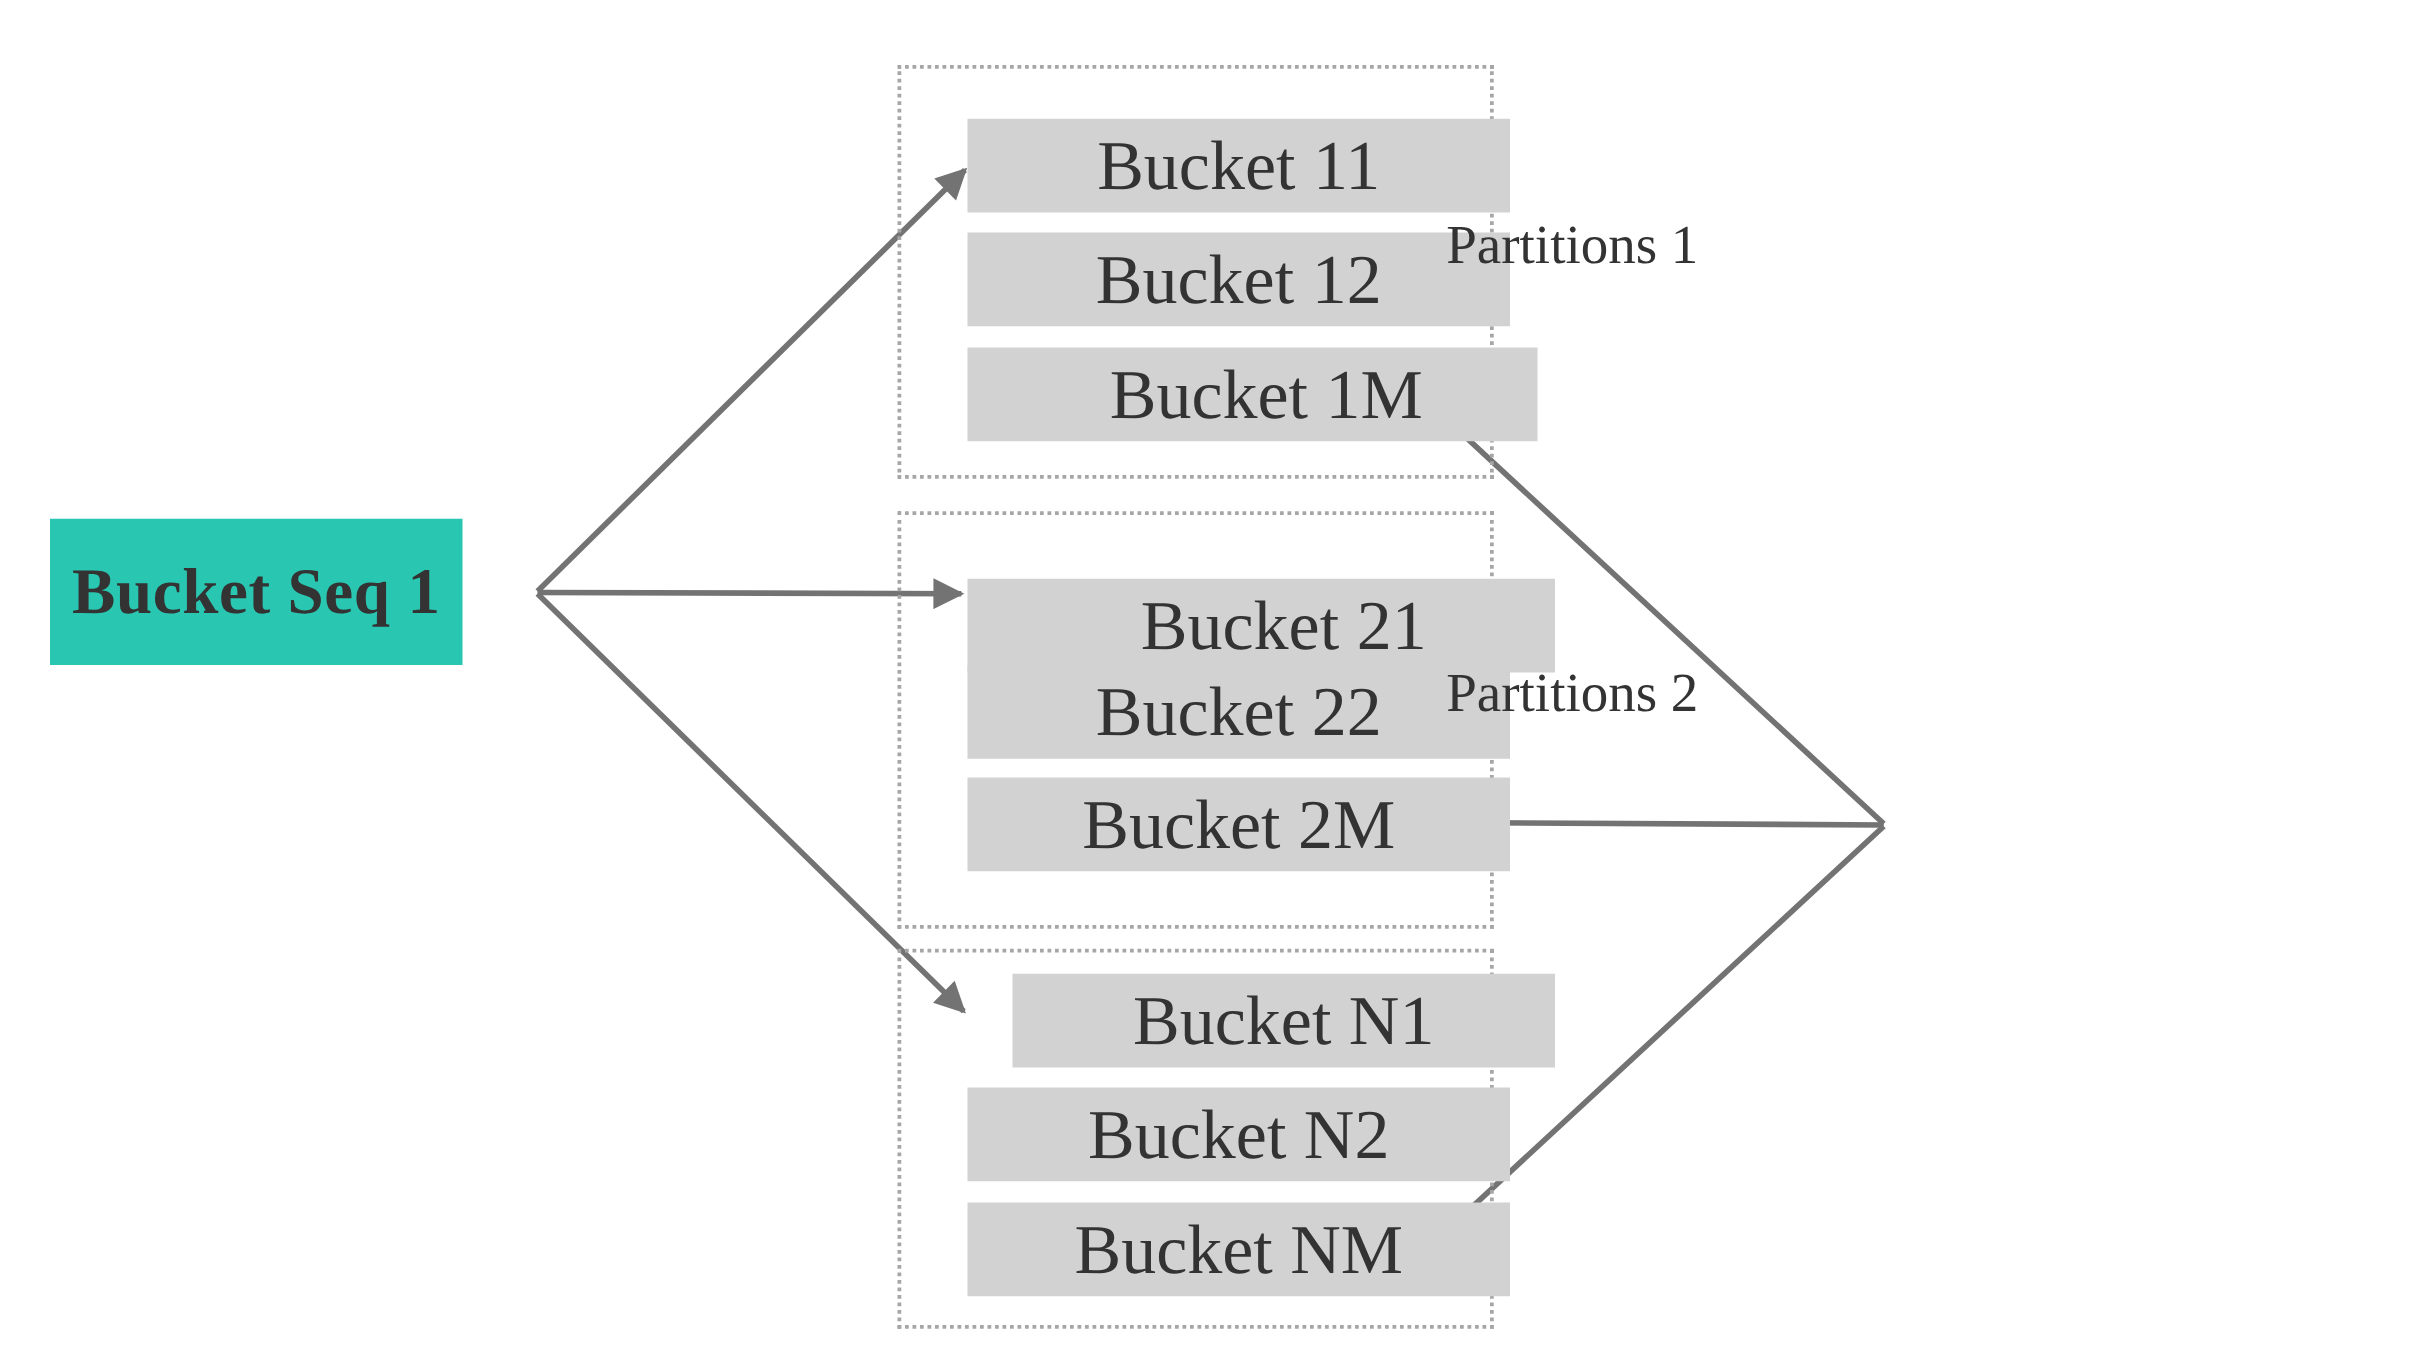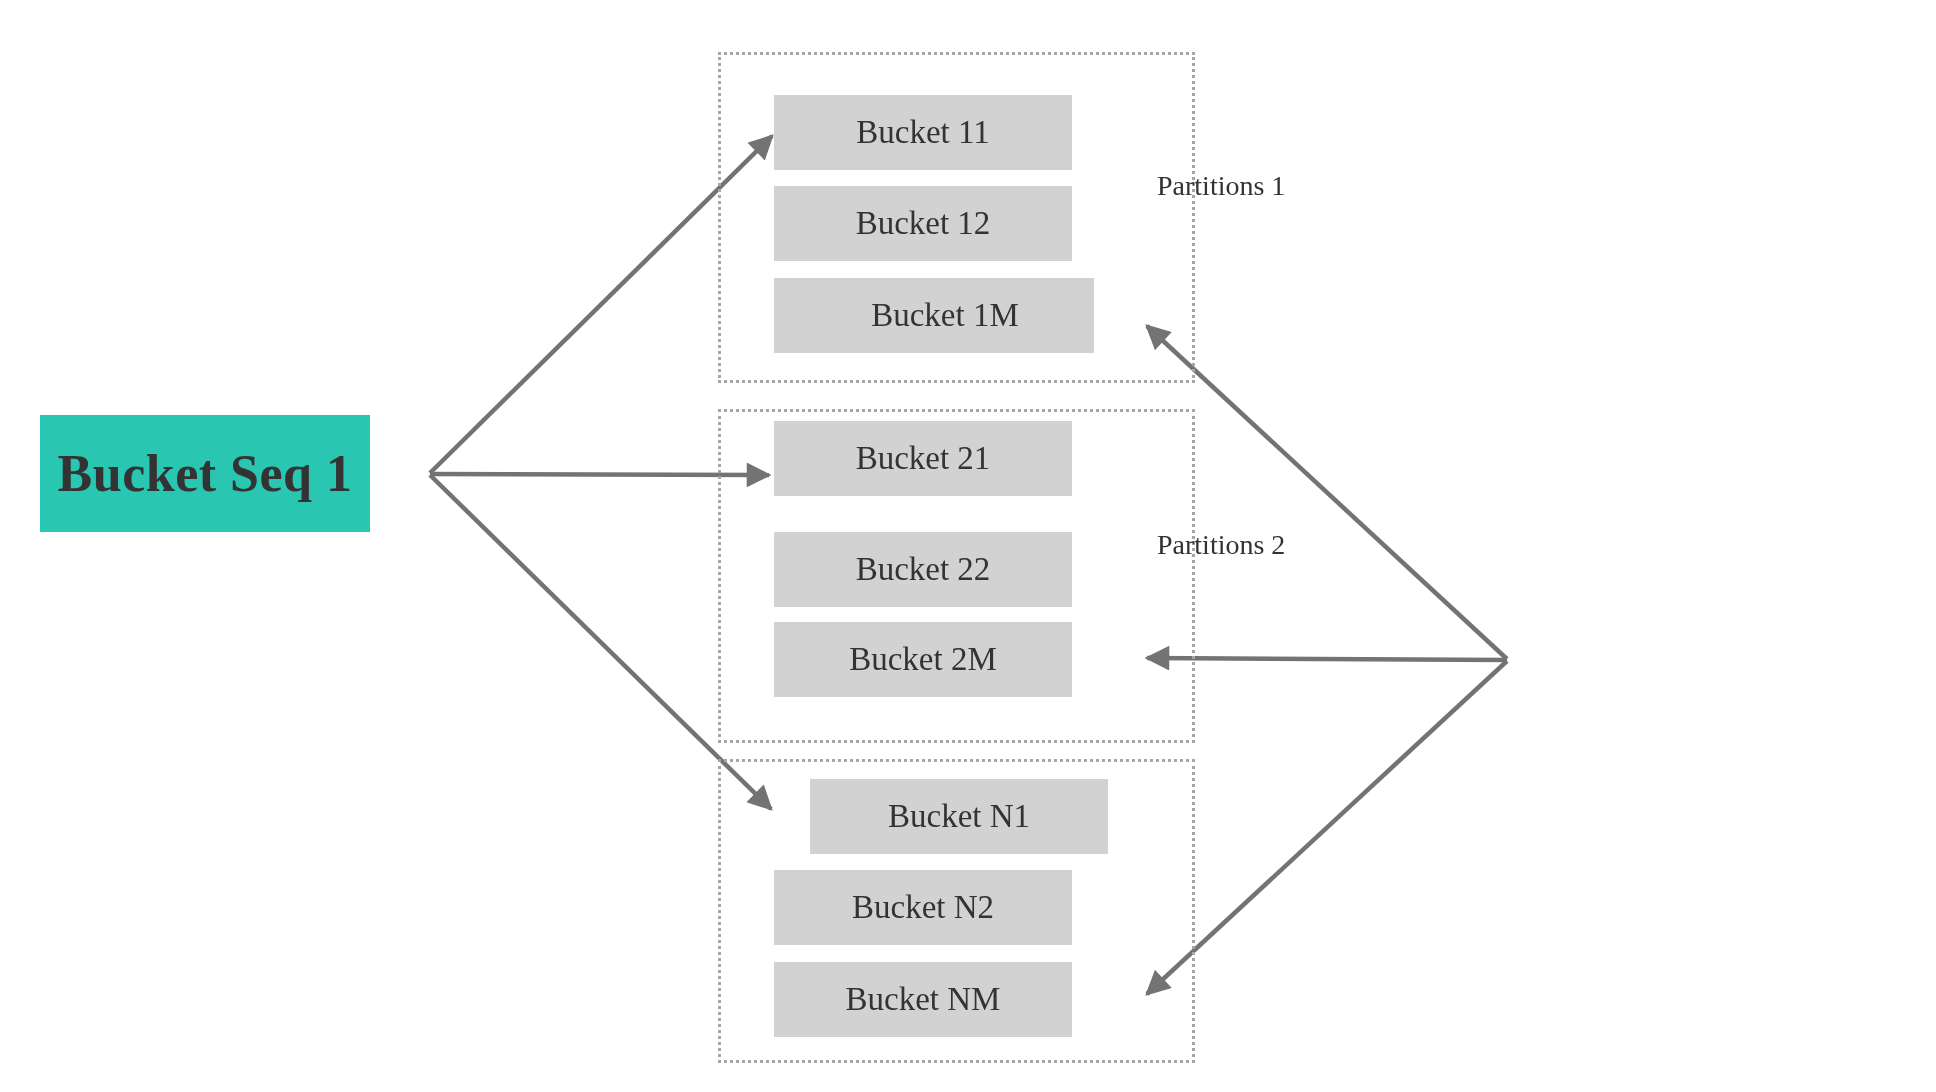--- a/index.html
+++ b/index.html
@@ -39,36 +39,36 @@
     box-sizing: border-box;
     background: transparent;
   }
   .partition-1 { top: 52px;  height: 331px; }
   .partition-2 { top: 409px; height: 334px; }
   .partition-n { top: 759px; height: 304px; }
 
   .bucket {
     position: absolute;
     left: 774px;
-    width: 298px;
+    width: 434px;
     height: 75px;
     background: var(--bucket-fill, #d2d2d2);
     color: var(--text-dark, #333333);
-    font-size: 33px;
+    font-size: 56px;
     display: flex;
     align-items: center;
     justify-content: center;
   }
   .b11 { top: 95px; }  .b12 { top: 186px; } .b1m { top: 278px; padding-left: 22px; }
-  .b21 { top: 421px; } .b22 { top: 532px; } .b2m { top: 622px; }
+  .b21 { top: 463px; padding-left: 36px; } .b22 { top: 532px; } .b2m { top: 622px; }
   .bn1 { top: 779px; margin-left: 36px; } .bn2 { top: 870px; } .bnm { top: 962px; }
 
   .partition-label {
     position: absolute;
-    font-size: 28px;
+    font-size: 44px;
     color: var(--text-dark, #333333);
     white-space: nowrap;
   }
   .pl-1 { left: 1157px; top: 170px; }
   .pl-2 { left: 1157px; top: 529px; }
   .pl-n { left: 1163px; top: 991px; }
 
   .edges-overlay {
     position: absolute;
     left: 0;

